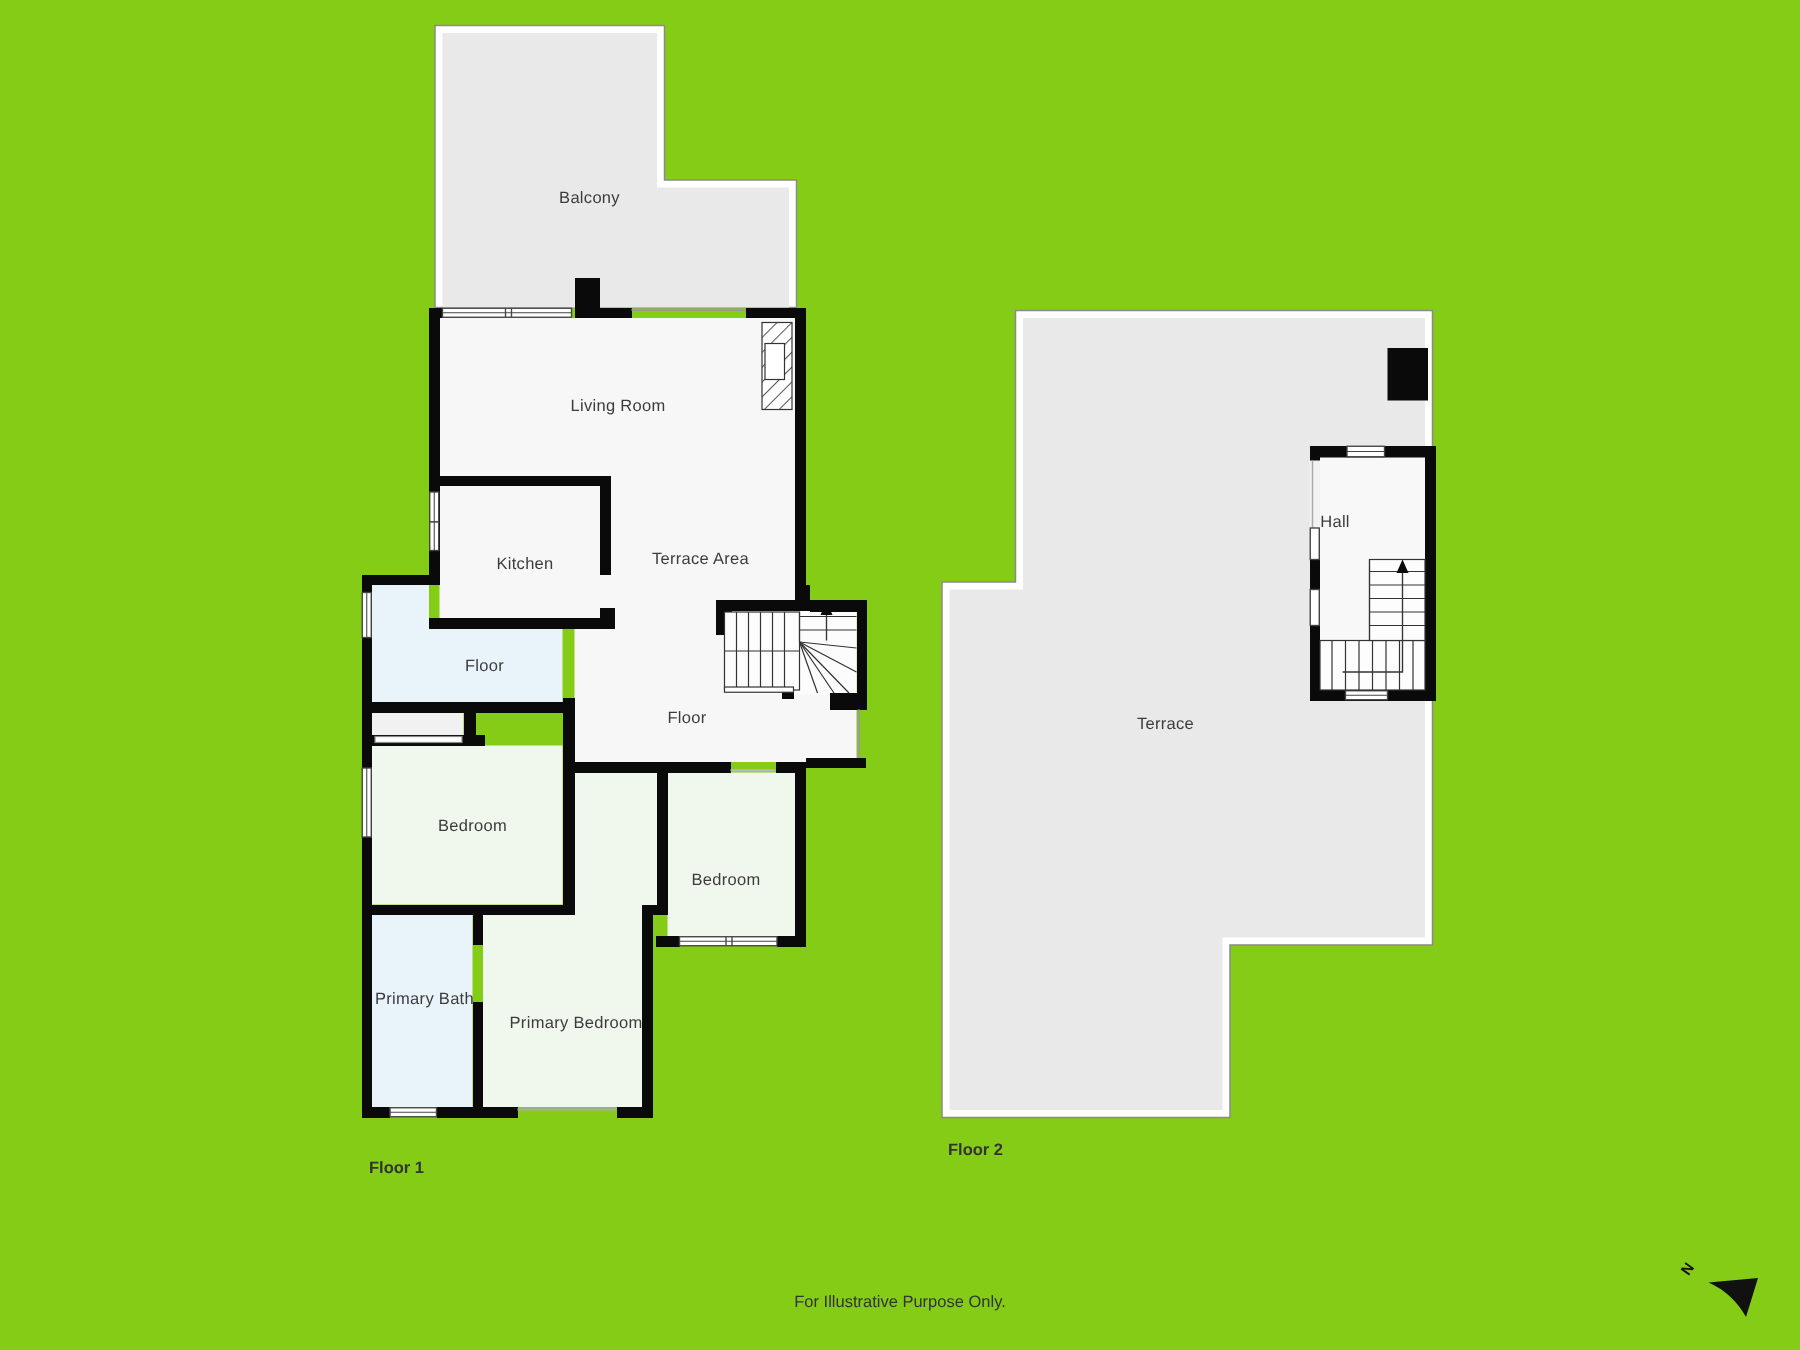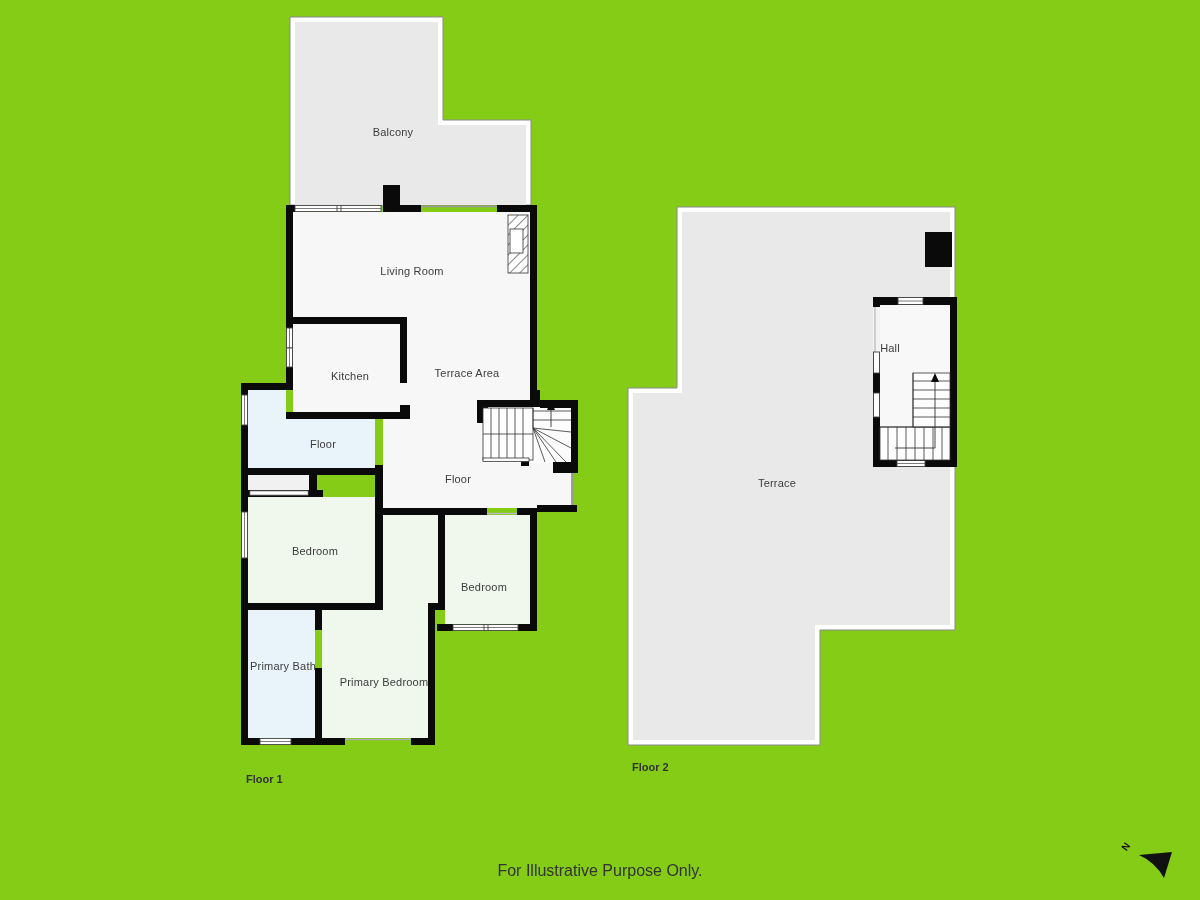--- a/index.html
+++ b/index.html
@@ -3,21 +3,21 @@
 <meta charset="utf-8">
 <style>
   html,body{margin:0;padding:0;background:#ffffff;}
   #canvas{position:relative;width:1200px;height:900px;background:#84cc16;overflow:hidden;
           font-family:"Liberation Sans", sans-serif;}
   #plan-svg{position:absolute;left:0;top:0;}
   .room-label{position:absolute;transform:translate(-50%,-50%);font-size:11px;color:#3c3c3c;
               white-space:nowrap;letter-spacing:.2px;}
   .floor-label{position:absolute;font-size:11px;color:#333;white-space:nowrap;font-weight:bold;}
   .disclaimer{position:absolute;left:600px;top:862px;transform:translateX(-50%);
-              font-size:16px;color:#333;white-space:nowrap;}
+              font-size:11px;color:#333;white-space:nowrap;}
   .north-n{position:absolute;left:1122px;top:841px;font-size:10px;color:#111;
            transform:rotate(-55deg);font-weight:bold;}
 </style>
 </head>
 <body>
 
 <div id="canvas">
 
 <svg id="plan-svg" width="1200" height="900" viewBox="0 0 1200 900">
   <defs>

